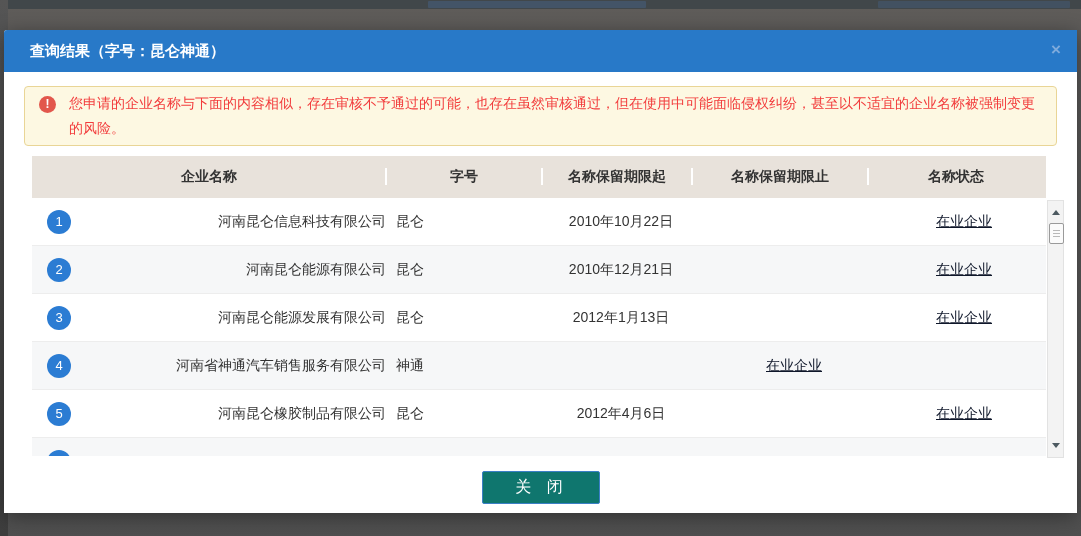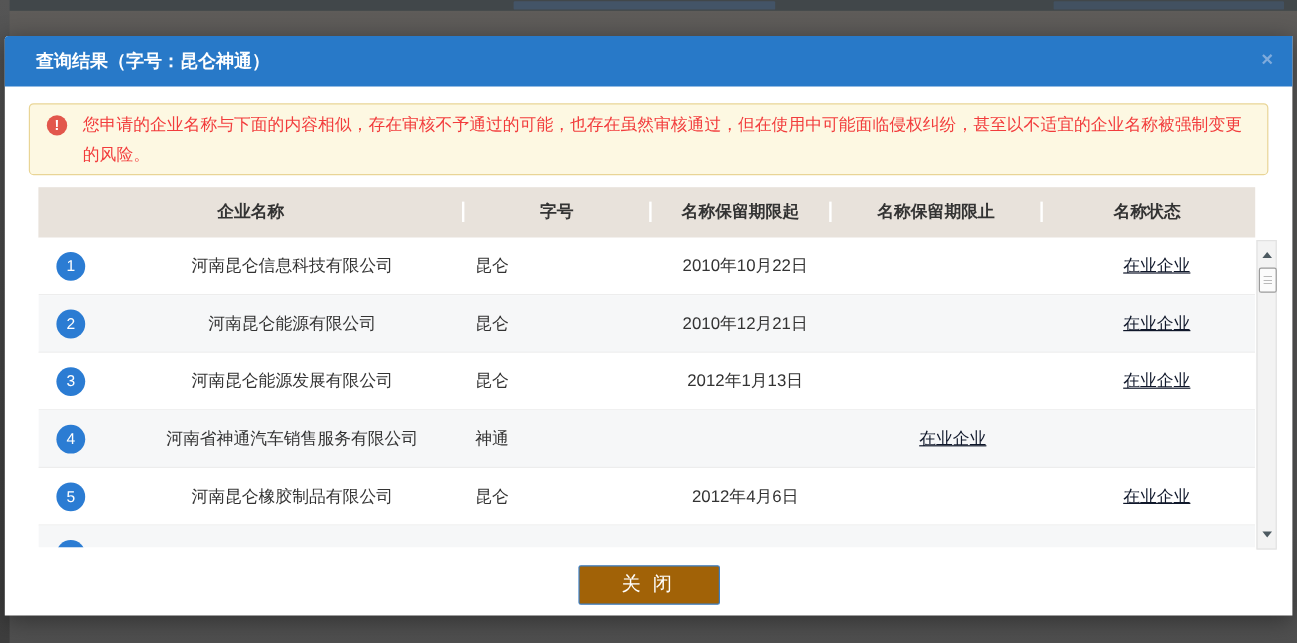--- a/index.html
+++ b/index.html
@@ -60,21 +60,21 @@
     height:48px;display:flex;align-items:center;font-size:14px;color:#333;
     border-bottom:1px solid #ededed;box-sizing:border-box;background:#fff;
   }
   .trow:nth-child(even){background:#f6f7f8;}
   .cell{box-sizing:border-box;}
   .c-num{width:54px;display:flex;justify-content:center;}
   .badge{
     width:24px;height:24px;border-radius:50%;background:#2b7cd3;color:#fff;
     font-size:13px;line-height:24px;text-align:center;
   }
-  .c-name{width:300px;padding-left:15px;text-align:center;}
+  .c-name{width:300px;padding-left:15px;text-align:right;}
   .c-zihao{width:150px;padding-left:10px;text-align:left;}
   .c-start{width:170px;text-align:center;}
   .c-end{width:176px;text-align:center;}
   .c-status{width:164px;text-align:center;}
   .status-link{color:#0f172a;text-decoration:underline;cursor:pointer;}
   
   .scrollbar{
     position:absolute;left:1015px;top:44px;width:17px;height:258px;
     background:#f3f3f3;border:1px solid #e2e2e2;box-sizing:border-box;
   }
@@ -88,23 +88,23 @@
   .sb-thumb{
     position:absolute;left:1px;top:22px;width:13px;height:19px;background:#fbfbfb;
     border:1px solid #9a9a9a;border-radius:2px;cursor:grab;
     display:flex;align-items:center;justify-content:center;
   }
   .sb-grip{width:7px;height:7px;
     background:repeating-linear-gradient(180deg,#b9b9b9 0 1px,transparent 1px 3px);}
   
   .footer{margin-top:15px;text-align:center;}
   .close-btn{
-    width:118px;height:33px;background:#a16207;border:1px solid #3b7fc6;
+    width:118px;height:33px;background:#0f766e;border:1px solid #3b7fc6;
     color:#fff;font-size:16px;letter-spacing:3px;cursor:pointer;border-radius:2px;
-    font-family:Liberation Serif, serif;
+    font-family:Liberation Mono, monospace;
   }
 </style>
 </head>
 <body>
 
 <div class="bg-topbar"></div>
 <div class="bg-hint h1"></div>
 <div class="bg-hint h2"></div>
 <div class="bg-left"></div>
 

